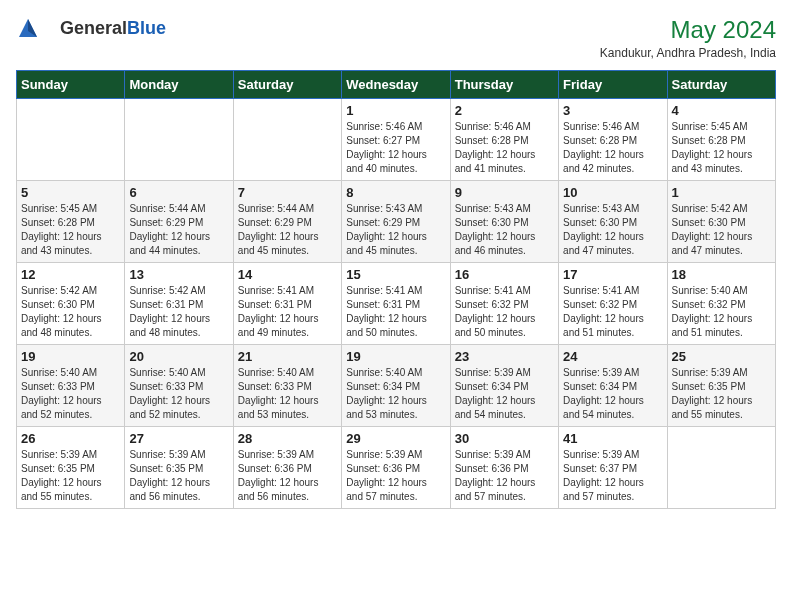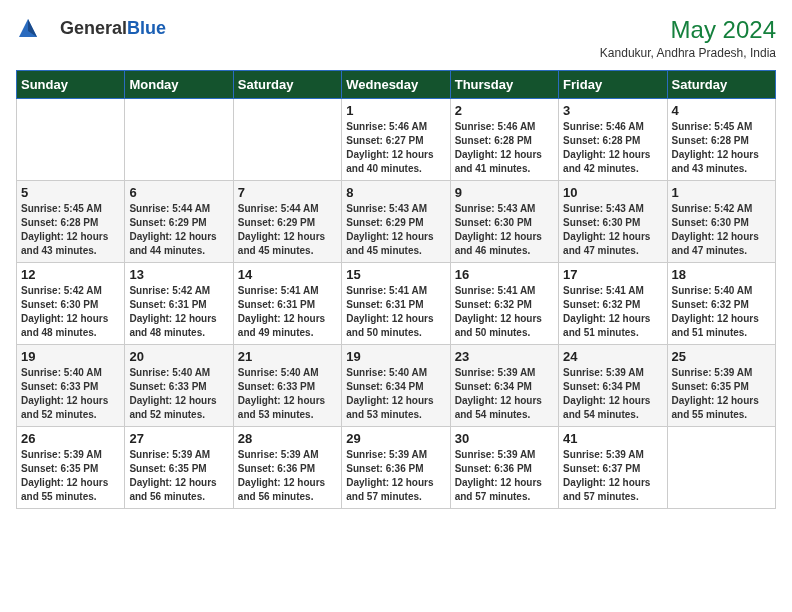--- a/index.html
+++ b/index.html
@@ -75,21 +75,20 @@
     .day-number {
       font-size: 13px;
       font-weight: bold;
       color: #222;
       margin-bottom: 2px;
     }
     .day-info {
       font-size: 10px;
       color: #333;
       line-height: 1.4;
-      font-weight: bold;
     }
     .empty-cell {
       background: #f9f9f9;
     }
   </style>
 </head>
 <body>
 
 <div class="header-area">
   <div class="logo">

